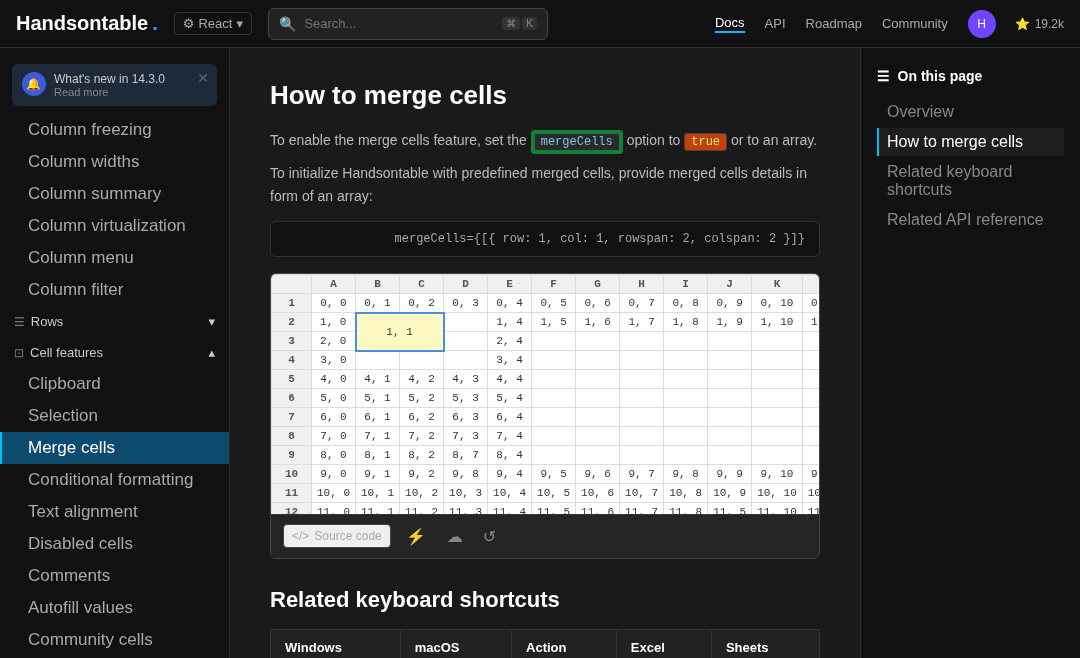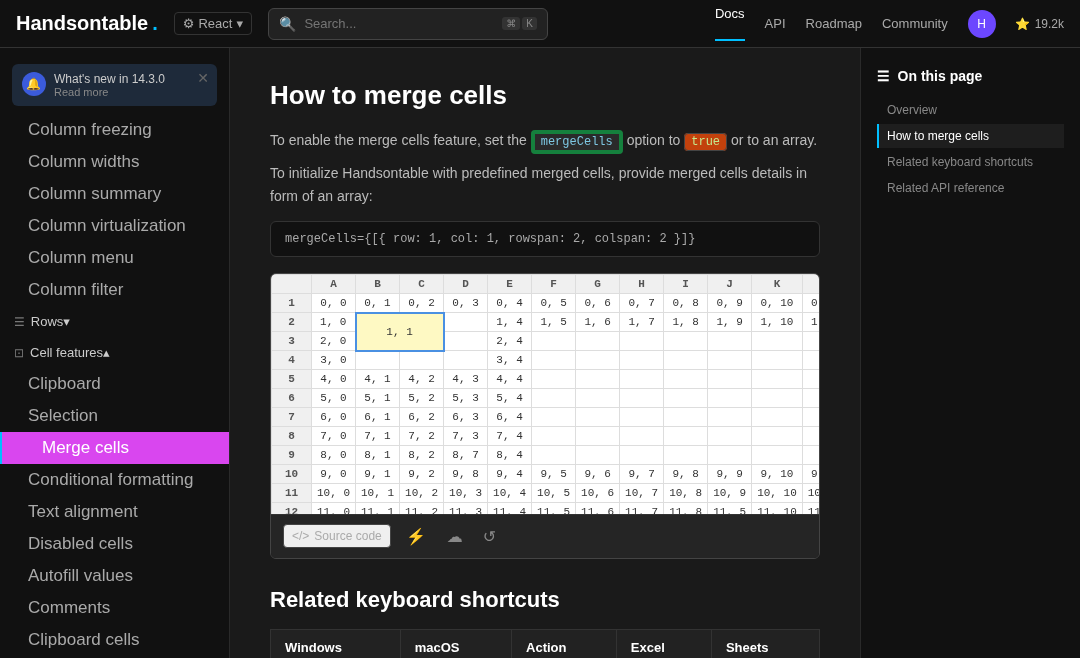--- a/index.html
+++ b/index.html
@@ -82,21 +82,21 @@
       display: flex;
       align-items: center;
       gap: 20px;
     }
     .nav-link {
       color: #aaa;
       font-size: 13px;
       cursor: pointer;
       text-decoration: none;
     }
-    .nav-link.active { color: #fff; border-bottom: 2px solid #00bfff; padding-bottom: 18px; }
+    .nav-link.active { color: #fff; border-bottom: 2px solid #00bfff; padding-bottom: 1px; }
     .nav-icon-btn {
       width: 28px; height: 28px;
       border-radius: 50%;
       background: #6c47ff;
       display: flex; align-items: center; justify-content: center;
       color: #fff;
       font-size: 12px;
       cursor: pointer;
     }
     .star-btn {
@@ -152,43 +152,43 @@
       position: absolute;
       top: 6px; right: 8px;
       color: #666;
       font-size: 14px;
       cursor: pointer;
     }
 
     .sidebar-section-header {
       display: flex;
       align-items: center;
-      justify-content: flex-start;
+      justify-content: space-between;
       padding: 8px 14px;
       color: #ccc;
       font-size: 13px;
       cursor: pointer;
     }
     .sidebar-section-header .section-icon {
       margin-right: 6px;
       color: #777;
       font-size: 12px;
     }
     .sidebar-item {
       padding: 6px 14px 6px 28px;
       color: #aaa;
       font-size: 17px;
       cursor: pointer;
       white-space: nowrap;
     }
     .sidebar-item.active {
       color: #fff;
-      background: #d946ef;
+      background: #0c4a6e;
       border-left: 2px solid #00bfff;
-      padding-left: 40px;
+      padding-left: 26px;
     }
 
     
     .content {
       flex: 1;
       overflow-y: auto;
       padding: 32px 40px;
       background: #1a1a1a;
     }
     .content::-webkit-scrollbar { width: 6px; }
@@ -228,20 +228,21 @@
     .code-block {
       background: #111;
       border: 1px solid #333;
       border-radius: 6px;
       padding: 10px 14px;
       font-family: 'Courier New', monospace;
       font-size: 12px;
       color: #aaa;
       margin: 14px 0;
       overflow-x: auto;
+      text-align: right;
     }
     .demo-table {
       width: 100%;
       border-collapse: collapse;
       font-size: 11px;
       font-family: 'Courier New', monospace;
       color: #333;
     }
     .demo-table th, .demo-table td {
       border: 1px solid #ddd;
@@ -341,21 +342,21 @@
       display: flex;
       align-items: center;
       gap: 8px;
       color: #fff;
       font-size: 14px;
       font-weight: 600;
       margin-bottom: 14px;
     }
     .toc-item {
       padding: 5px 8px;
-      font-size: 12px;
+      font-size: 16px;
       color: #888;
       cursor: pointer;
       border-left: 2px solid transparent;
       margin-bottom: 2px;
     }
     .toc-item.active {
       color: #fff;
       border-left: 2px solid #00bfff;
       background: #1e1e1e;
     }
@@ -422,23 +423,23 @@
       <span><span class="section-icon">⊡</span><span>Cell features</span></span>
       <span>▴</span>
     </div>
 
     <div class="sidebar-item">Clipboard</div>
     <div class="sidebar-item">Selection</div>
     <div class="sidebar-item active">Merge cells</div>
     <div class="sidebar-item">Conditional formatting</div>
     <div class="sidebar-item">Text alignment</div>
     <div class="sidebar-item">Disabled cells</div>
+    <div class="sidebar-item">Comments</div>
     <div class="sidebar-item">Autofill values</div>
-    <div class="sidebar-item">Comments</div>
-    <div class="sidebar-item">Clipboard cells</div>
+    <div class="sidebar-item">Community cells</div>
 
     <div class="sidebar-section-header">
       <span><span class="section-icon">⊞</span><span>Cell functions</span></span>
       <span>▾</span>
     </div>
 
     <div class="sidebar-section-header">
       <span><span class="section-icon">⊟</span><span>Cell types</span></span>
       <span>▾</span>
     </div>

